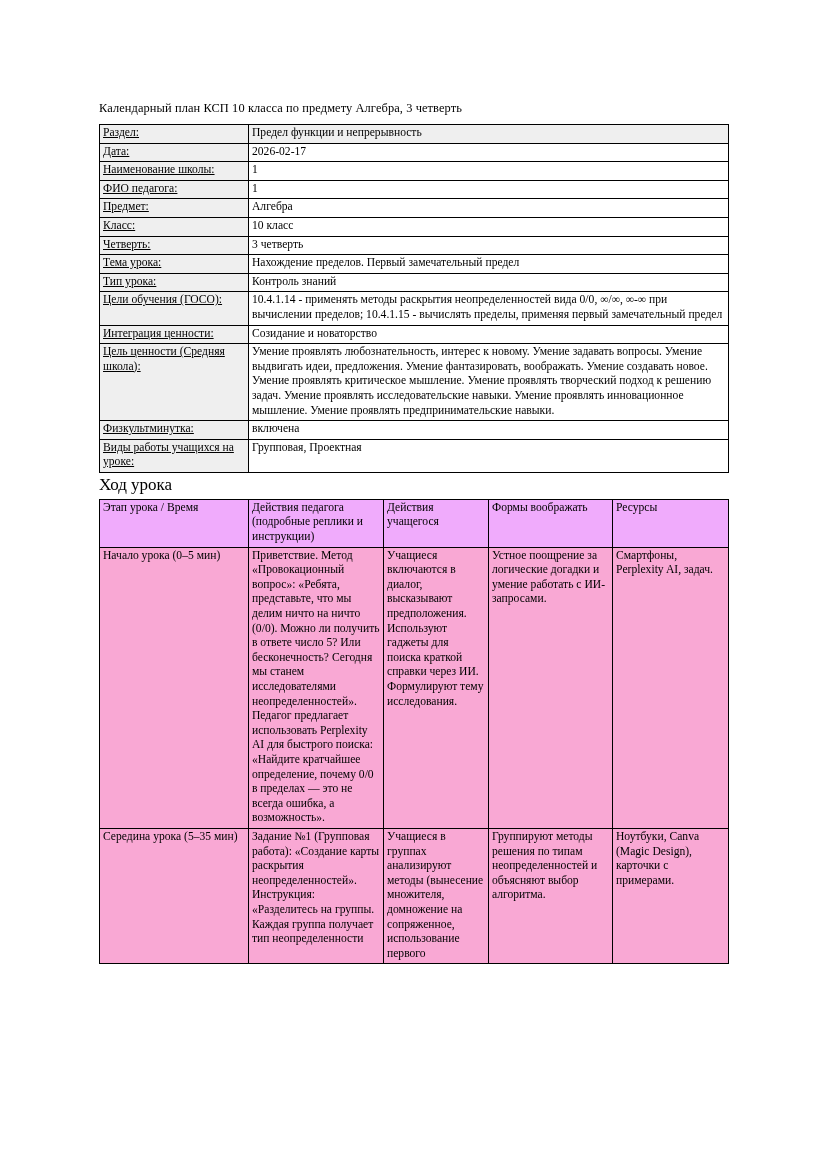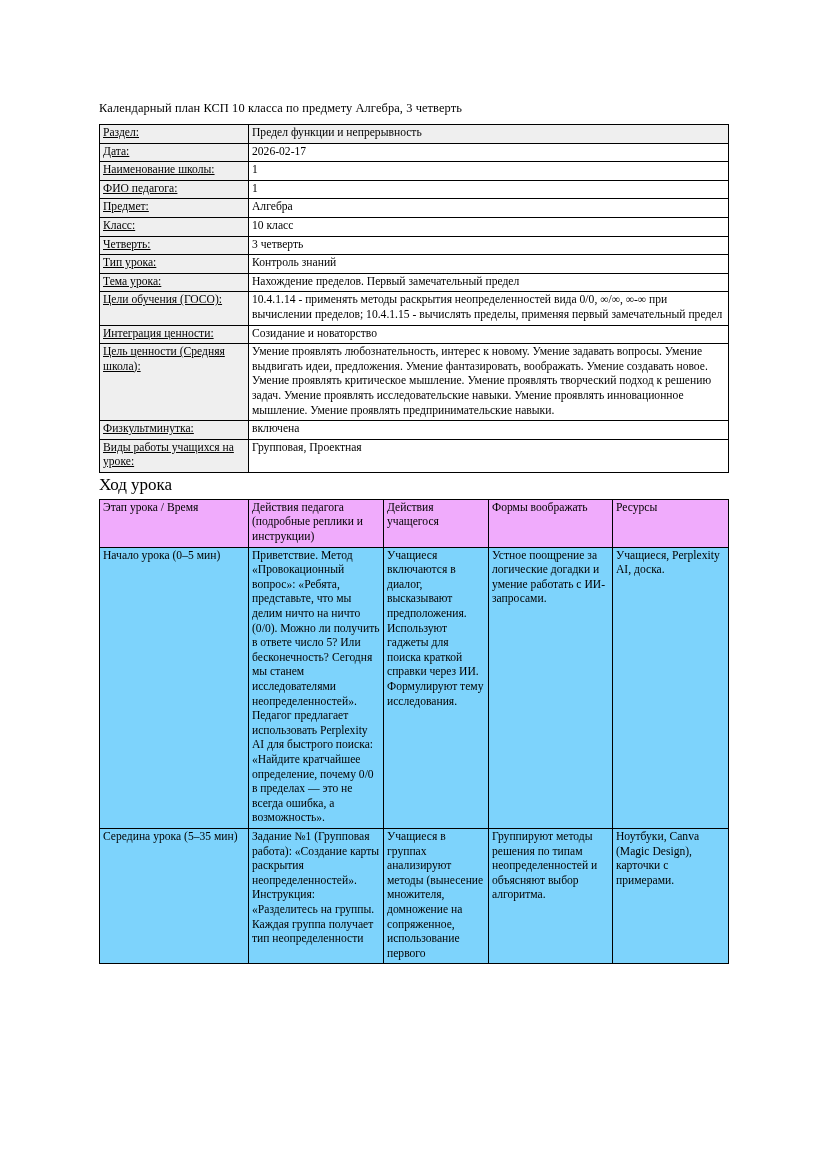--- a/index.html
+++ b/index.html
@@ -64,21 +64,21 @@
   .info-table td.label-cell { background: #efefef; text-decoration: underline; }
   .info-table tr.shaded td.label-cell { background: #efefef; }
 
   
   .flow-table col.c1 { width: 149px; }
   .flow-table col.c2 { width: 135px; }
   .flow-table col.c3 { width: 105px; }
   .flow-table col.c4 { width: 124px; }
   .flow-table col.c5 { width: 116px; }
   .flow-table thead td { background: #f0abfc; }
-  .flow-table td.body-cell { background: #7dd3fc; }
+  .flow-table td.body-cell { background: #f9a8d4; }
 </style>
 </head>
 <body>
 
 <div class="page">
   <div class="content">
 
     <p class="doc-title">Календарный план КСП 10 класса по предмету Алгебра, 3 четверть</p>
 
     <table class="doc-table info-table">
@@ -109,26 +109,26 @@
           </tr>
           <tr>
             <td class="label-cell">Класс:</td>
             <td>10 класс</td>
           </tr>
           <tr>
             <td class="label-cell">Четверть:</td>
             <td>3 четверть</td>
           </tr>
           <tr>
+            <td class="label-cell">Тема урока:</td>
+            <td>Нахождение пределов. Первый замечательный предел</td>
+          </tr>
+          <tr>
             <td class="label-cell">Тип урока:</td>
             <td>Контроль знаний</td>
-          </tr>
-          <tr>
-            <td class="label-cell">Тема урока:</td>
-            <td>Нахождение пределов. Первый замечательный предел</td>
           </tr>
           <tr>
             <td class="label-cell">Цели обучения (ГОСО):</td>
             <td>10.4.1.14 - применять методы раскрытия неопределенностей вида 0/0, ∞/∞, ∞-∞ при вычислении пределов; 10.4.1.15 - вычислять пределы, применяя первый замечательный предел</td>
           </tr>
           <tr>
             <td class="label-cell">Интеграция ценности:</td>
             <td>Созидание и новаторство</td>
           </tr>
           <tr>
@@ -164,21 +164,21 @@
           <td>Формы воображать</td>
           <td>Ресурсы</td>
         </tr>
       </thead>
       <tbody>
           <tr>
             <td class="body-cell">Начало урока (0–5 мин)</td>
             <td class="body-cell">Приветствие. Метод «Провокационный вопрос»: «Ребята, представьте, что мы делим ничто на ничто (0/0). Можно ли получить в ответе число 5? Или бесконечность? Сегодня мы станем исследователями неопределенностей». Педагог предлагает использовать Perplexity AI для быстрого поиска: «Найдите кратчайшее определение, почему 0/0 в пределах — это не всегда ошибка, а возможность».</td>
             <td class="body-cell">Учащиеся включаются в диалог, высказывают предположения. Используют гаджеты для поиска краткой справки через ИИ. Формулируют тему исследования.</td>
             <td class="body-cell">Устное поощрение за логические догадки и умение работать с ИИ-запросами.</td>
-            <td class="body-cell">Учащиеся, Perplexity AI, доска.</td>
+            <td class="body-cell">Смартфоны, Perplexity AI, задач.</td>
           </tr>
           <tr>
             <td class="body-cell">Середина урока (5–35 мин)</td>
             <td class="body-cell">Задание №1 (Групповая работа): «Создание карты раскрытия неопределенностей». Инструкция: «Разделитесь на группы. Каждая группа получает тип неопределенности</td>
             <td class="body-cell">Учащиеся в группах анализируют методы (вынесение множителя, домножение на сопряженное, использование первого</td>
             <td class="body-cell">Группируют методы решения по типам неопределенностей и объясняют выбор алгоритма.</td>
             <td class="body-cell">Ноутбуки, Canva (Magic Design), карточки с примерами.</td>
           </tr>
         </tbody>
     </table>

